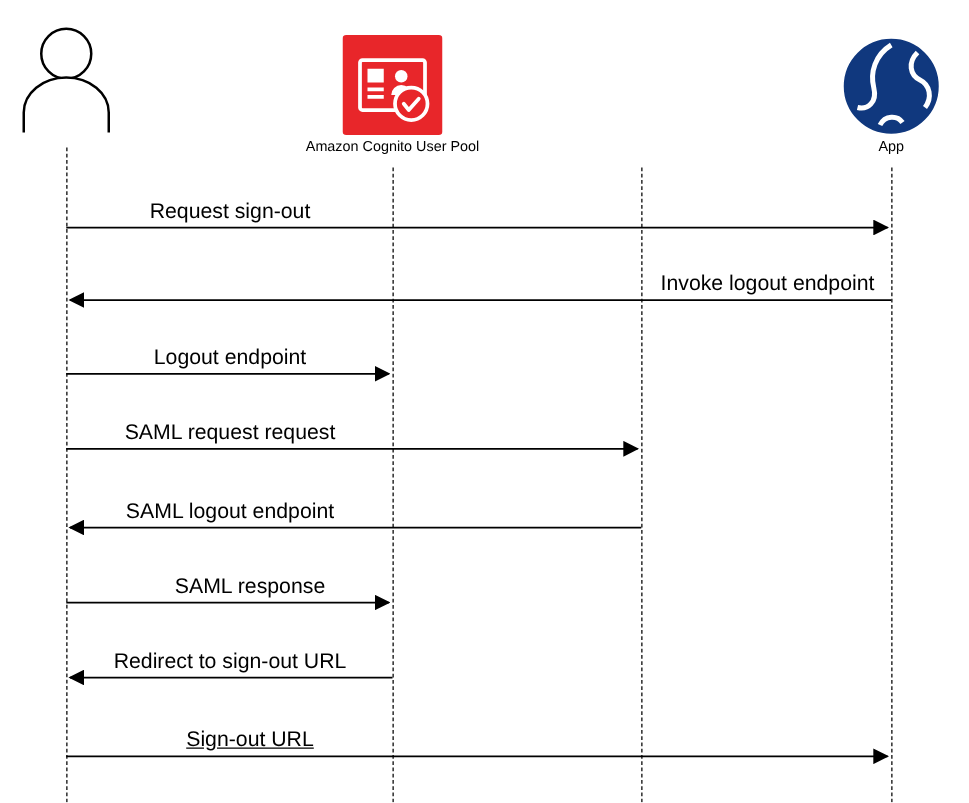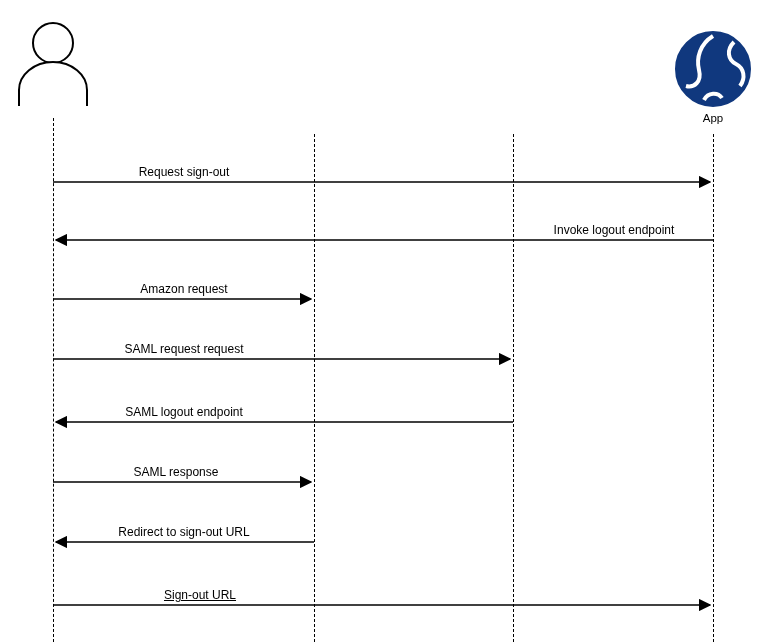--- a/index.html
+++ b/index.html
@@ -37,21 +37,21 @@
     line-height: 13px;
     white-space: nowrap;
   }
   .lifeline {
     position: absolute;
     width: 0;
     border-left: 1px dashed #000000;
   }
   .msg-label {
     position: absolute;
-    font-size: 12px;
+    font-size: 17px;
     color: #000000;
     white-space: nowrap;
     transform: translate(-50%, -100%);
     padding-bottom: 3px;
   }
   svg.arrows {
     position: absolute;
     left: 0;
     top: 0;
     pointer-events: none;
@@ -70,20 +70,36 @@
   <div class="actor" style="left:53px;">
     <div class="actor-icon">
       <svg width="76" height="88" viewBox="0 0 76 88">
         <circle cx="38" cy="23" r="20" fill="#ffffff" stroke="#000000" stroke-width="2"></circle>
         <path d="M4 86 L4 70 A34 28 0 0 1 72 70 L72 86" fill="#ffffff" stroke="#000000" stroke-width="2"></path>
       </svg>
     </div>
     <div class="actor-label"></div>
   </div>
 
+  <div class="actor" style="left:314px;">
+    <div class="actor-icon">
+      <svg width="80" height="80" viewBox="0 0 80 80">
+        <rect x="0" y="0" width="80" height="80" rx="3" fill="#e8262a"></rect>
+        <rect x="14" y="20" width="52" height="40" rx="2" fill="none" stroke="#ffffff" stroke-width="3"></rect>
+        <rect x="20" y="27" width="13" height="11" fill="#ffffff"></rect>
+        <rect x="20" y="42" width="13" height="3" fill="#ffffff"></rect>
+        <rect x="20" y="48" width="13" height="3" fill="#ffffff"></rect>
+        <circle cx="47" cy="33" r="5" fill="#ffffff"></circle>
+        <path d="M39 48 a8 8 0 0 1 16 0" fill="#ffffff"></path>
+        <circle cx="55" cy="55" r="13" fill="#e8262a" stroke="#ffffff" stroke-width="3"></circle>
+        <path d="M49 55 l4 5 l8 -9" fill="none" stroke="#ffffff" stroke-width="3" stroke-linecap="round" stroke-linejoin="round"></path>
+      </svg>
+    </div>
+    <div class="actor-label">Amazon Cognito User Pool</div>
+  </div>
 
 
   <div class="actor" style="left:713px;">
     <div class="actor-icon">
       <svg width="78" height="78" viewBox="0 0 78 78">
         <circle cx="39" cy="39" r="37" fill="#10387e"></circle>
         <path d="M39 6 C26 14 22 28 25 40 C28 52 20 58 12 56" fill="none" stroke="#ffffff" stroke-width="4"></path>
         <path d="M60 12 C52 20 54 30 62 34 C70 38 72 48 66 56" fill="none" stroke="#ffffff" stroke-width="4"></path>
         <path d="M30 70 C34 62 44 62 48 68" fill="none" stroke="#ffffff" stroke-width="4"></path>
         <circle cx="39" cy="39" r="37" fill="none" stroke="#10387e" stroke-width="2"></circle>
@@ -107,20 +123,20 @@
     <line x1="53" y1="299" x2="311" y2="299" stroke="#000000" stroke-width="1.4" marker-end="url(#arrR)"></line>
     <line x1="53" y1="359" x2="510" y2="359" stroke="#000000" stroke-width="1.4" marker-end="url(#arrR)"></line>
     <line x1="513" y1="422" x2="56" y2="422" stroke="#000000" stroke-width="1.4" marker-end="url(#arrL)"></line>
     <line x1="53" y1="482" x2="311" y2="482" stroke="#000000" stroke-width="1.4" marker-end="url(#arrR)"></line>
     <line x1="314" y1="542" x2="56" y2="542" stroke="#000000" stroke-width="1.4" marker-end="url(#arrL)"></line>
     <line x1="53" y1="605" x2="710" y2="605" stroke="#000000" stroke-width="1.4" marker-end="url(#arrR)"></line>
   </svg>
 
   <div class="msg-label" style="left:184px; top:182px;">Request sign-out</div>
   <div class="msg-label" style="left:614px; top:240px;">Invoke logout endpoint</div>
-  <div class="msg-label" style="left:184px; top:299px;">Amazon request</div>
+  <div class="msg-label" style="left:184px; top:299px;">Logout endpoint</div>
   <div class="msg-label" style="left:184px; top:359px;">SAML request request</div>
   <div class="msg-label" style="left:184px; top:422px;">SAML logout endpoint</div>
-  <div class="msg-label" style="left:176px; top:482px;text-align:center;">SAML response</div>
+  <div class="msg-label" style="left:200px; top:482px;text-align:center;">SAML response</div>
   <div class="msg-label" style="left:184px; top:542px;text-align:center;">Redirect to sign-out URL</div>
   <div class="msg-label" style="left:200px; top:605px;text-decoration:underline;">Sign-out URL</div>
 
 </div>
 
 </body></html>

